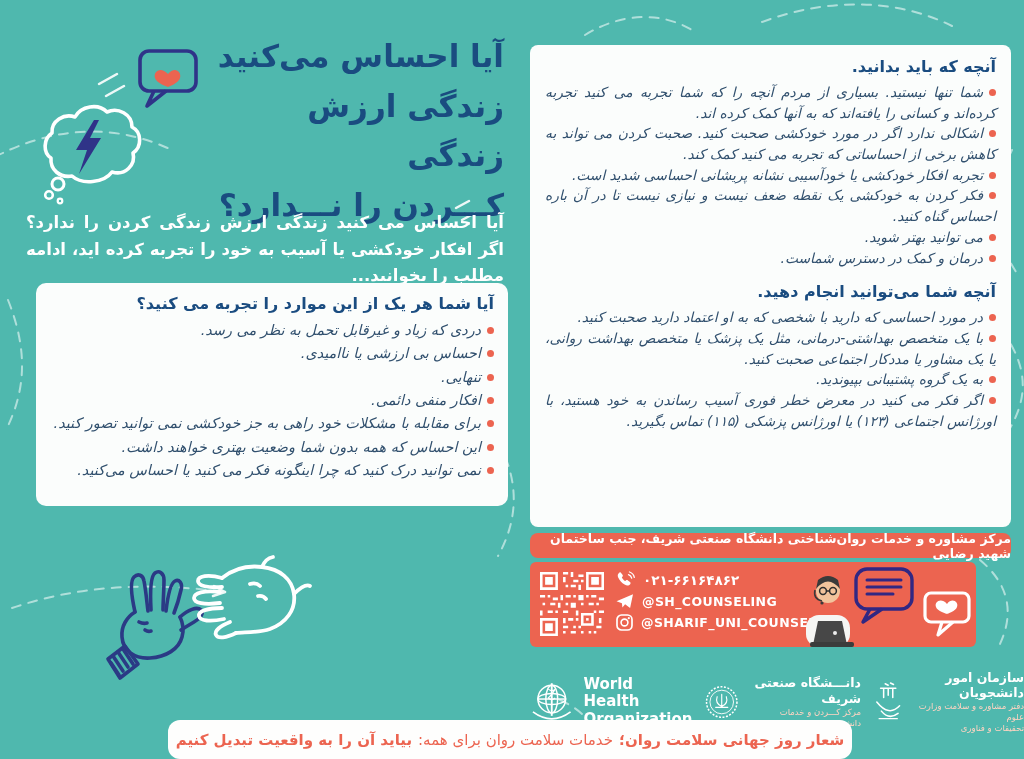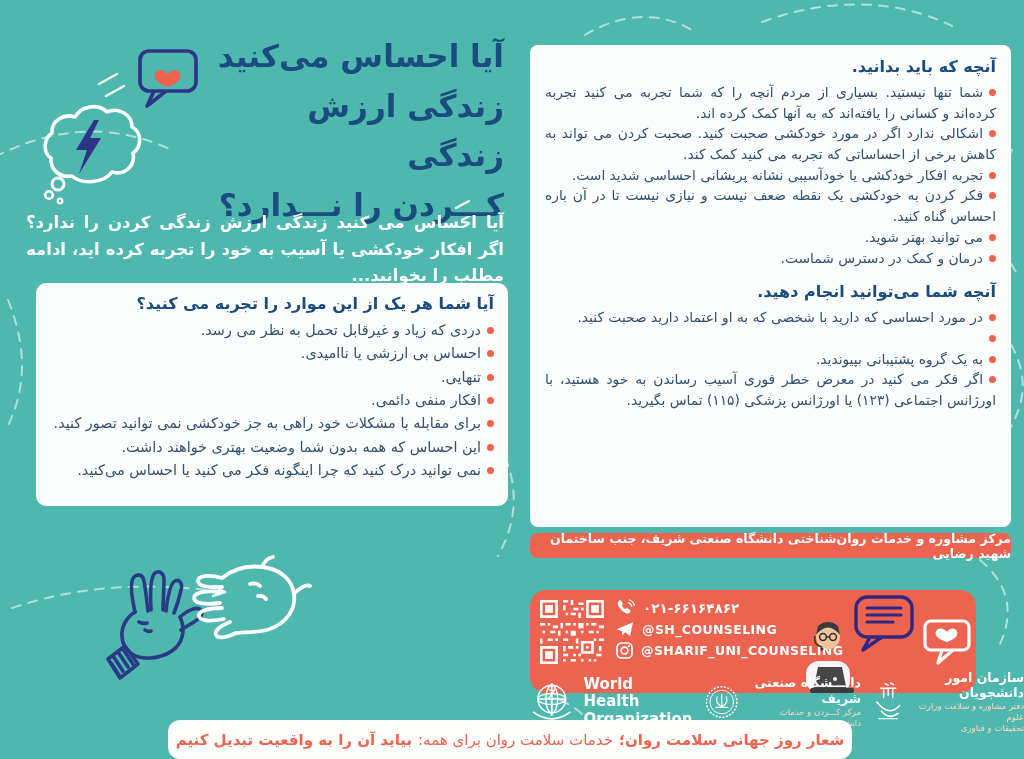--- a/index.html
+++ b/index.html
@@ -48,40 +48,40 @@
     background:var(--card);border-radius:8px;
     padding:10px 15px;direction:rtl;overflow:hidden;
   }
   .card-h{
     color:var(--navy);font-size:16px;font-weight:bold;
     line-height:1.5;margin-bottom:3px;text-align:right;
   }
   .right-card .card-h.second{margin-top:12px;}
   .bullet{
     color:var(--body);font-size:13.8px;line-height:1.5;
-    text-align:justify;text-align-last:right;
+    text-align:justify;text-align-last:right;font-style:italic;
   }
   .left-card .bullet{font-size:14.4px;line-height:1.62;}
   .dot{
     display:inline-block;width:7px;height:7px;border-radius:50%;
     background:var(--coral);margin-left:6px;vertical-align:1px;
   }
 
   
   .address-banner{
     position:absolute;left:530px;top:533px;width:481px;height:25px;
     background:var(--coral);border-radius:8px;
     display:flex;align-items:center;justify-content:center;
     direction:rtl;color:#fff;font-size:12.5px;font-weight:bold;
   }
 
   
   .contact-card{
-    position:absolute;left:530px;top:590px;width:446px;height:103px;
-    background:var(--coral);border-radius:16px;
+    position:absolute;left:530px;top:562px;width:446px;height:85px;
+    background:var(--coral);border-radius:6px;
   }
   .qr{position:absolute;left:10px;top:10px;}
   .c-rows{position:absolute;left:86px;top:9px;display:flex;flex-direction:column;gap:5px;}
   .c-row{display:flex;align-items:center;gap:8px;color:#fff;}
   .c-phone{font-size:13.5px;font-weight:bold;}
   .c-handle{font-size:12.5px;font-weight:bold;letter-spacing:.4px;}
   .counselor{position:absolute;left:252px;bottom:0;}
   .chat-bubble{position:absolute;left:322px;top:4px;}
   .heart-msg{position:absolute;left:392px;top:28px;}
 
@@ -178,21 +178,21 @@
   <section class="right-card">
     <h2 class="card-h">آنچه که باید بدانید.</h2>
     <p class="bullet"><span class="dot"></span><span>شما تنها نیستید. بسیاری از مردم آنچه را که شما تجربه می کنید تجربه کرده‌اند و کسانی را یافته‌اند که به آنها کمک کرده اند.</span></p>
     <p class="bullet"><span class="dot"></span><span>اشکالی ندارد اگر در مورد خودکشی صحبت کنید. صحبت کردن می تواند به کاهش برخی از احساساتی که تجربه می کنید کمک کند.</span></p>
     <p class="bullet"><span class="dot"></span><span>تجربه افکار خودکشی یا خودآسیبی نشانه پریشانی احساسی شدید است.</span></p>
     <p class="bullet"><span class="dot"></span><span>فکر کردن به خودکشی یک نقطه ضعف نیست و نیازی نیست تا در آن باره احساس گناه کنید.</span></p>
     <p class="bullet"><span class="dot"></span><span>می توانید بهتر شوید.</span></p>
     <p class="bullet"><span class="dot"></span><span>درمان و کمک در دسترس شماست.</span></p>
     <h2 class="card-h second">آنچه شما می‌توانید انجام دهید.</h2>
     <p class="bullet"><span class="dot"></span><span>در مورد احساسی که دارید با شخصی که به او اعتماد دارید صحبت کنید.</span></p>
-    <p class="bullet"><span class="dot"></span></p>
+    <p class="bullet"><span class="dot"></span><span>با یک متخصص بهداشتی-درمانی، مثل یک پزشک یا متخصص بهداشت روانی، یا یک مشاور یا مددکار اجتماعی صحبت کنید.</span></p>
     <p class="bullet"><span class="dot"></span><span>به یک گروه پشتیبانی بپیوندید.</span></p>
     <p class="bullet"><span class="dot"></span><span>اگر فکر می کنید در معرض خطر فوری آسیب رساندن به خود هستید، با اورژانس اجتماعی (۱۲۳) یا اورژانس پزشکی (۱۱۵) تماس بگیرید.</span></p>
   </section>
 
   <div class="address-banner">
     <span>مرکز مشاوره و خدمات روان‌شناختی دانشگاه صنعتی شریف، جنب ساختمان شهید رضایی</span>
   </div>
 
   <div class="contact-card">
     <svg class="qr" width="64" height="64" viewBox="0 0 25 25">

